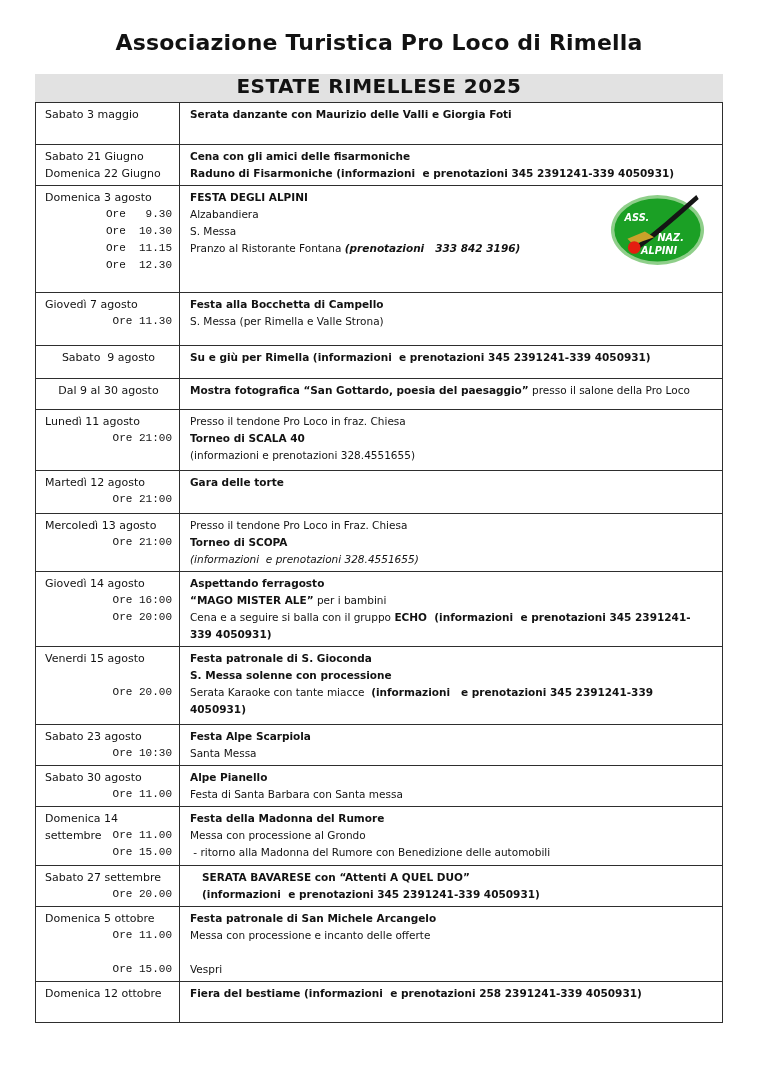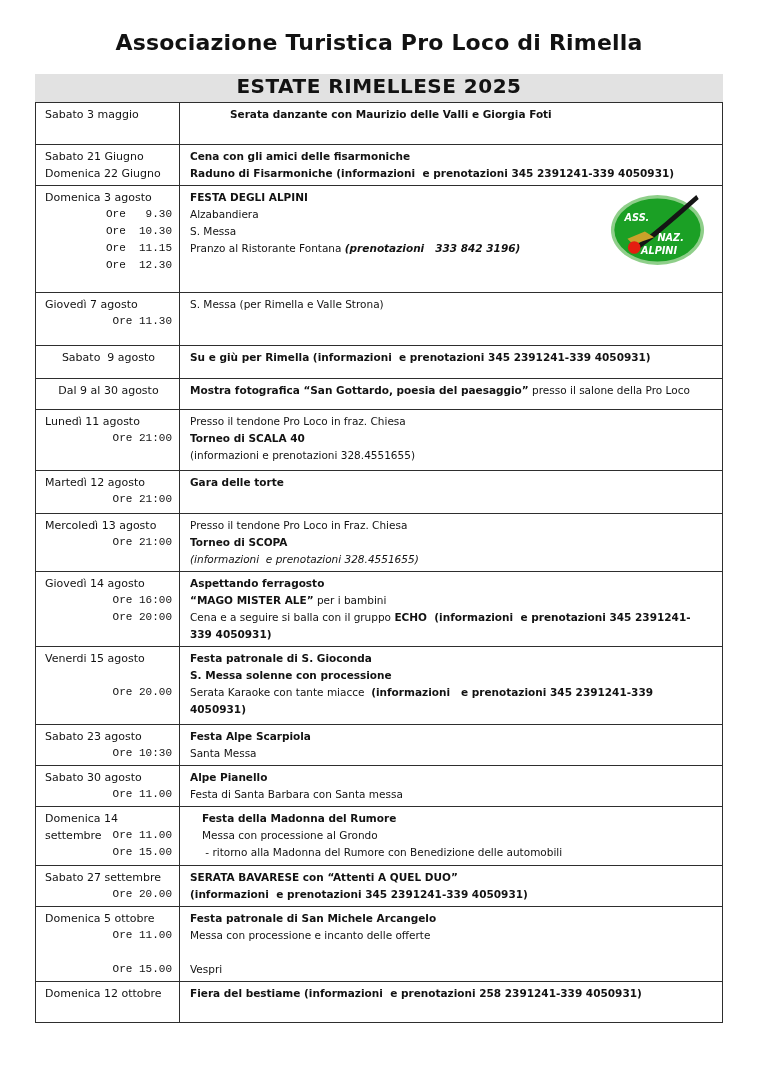--- a/index.html
+++ b/index.html
@@ -46,21 +46,21 @@
 </style>
 </head>
 <body>
 
 <div class="page">
   <h1 class="doc-title">Associazione Turistica Pro Loco di Rimella</h1>
   <div class="banner">
     <span>ESTATE RIMELLESE 2025</span>
   </div>
   <div class="etable" id="events-table">
-      <div class="trow" style="min-height: 41px; gap: 40px;">
+      <div class="trow" style="min-height: 41px;">
         <div class="cell date-cell">
           <div class="dline"><span class="dl-left">Sabato 3 maggio</span></div>
         </div>
         <div class="cell event-cell">
           <div class="cline"><span class="b ">Serata danzante con Maurizio delle Valli e Giorgia Foti</span></div>
         </div>
       </div>
       <div class="trow" style="min-height: 38px;">
         <div class="cell date-cell">
           <div class="dline"><span class="dl-left">Sabato 21 Giugno</span></div>
@@ -95,20 +95,21 @@
               <text x="33" y="63">ALPINI</text>
             </svg></div>
         </div>
       </div>
       <div class="trow" style="min-height: 52px;">
         <div class="cell date-cell">
           <div class="dline"><span class="dl-left">Giovedì 7 agosto</span></div>
           <div class="dline"><span class="dl-right">Ore 11.30</span></div>
         </div>
         <div class="cell event-cell">
+          <div class="cline"><span class="b ">Festa alla Bocchetta di Campello</span></div>
           <div class="cline"><span>S. Messa (per Rimella e Valle Strona)</span></div>
         </div>
       </div>
       <div class="trow" style="min-height: 32px;">
         <div class="cell date-cell">
           <div class="dline center">Sabato  9 agosto</div>
         </div>
         <div class="cell event-cell">
           <div class="cline"><span class="b ">Su e giù per Rimella (informazioni  e prenotazioni 345 2391241-339 4050931)</span></div>
         </div>
@@ -191,33 +192,33 @@
       <div class="trow" style="min-height: 34px;">
         <div class="cell date-cell">
           <div class="dline"><span class="dl-left">Sabato 30 agosto</span></div>
           <div class="dline"><span class="dl-right">Ore 11.00</span></div>
         </div>
         <div class="cell event-cell">
           <div class="cline"><span class="b ">Alpe Pianello</span></div>
           <div class="cline"><span>Festa di Santa Barbara con Santa messa</span></div>
         </div>
       </div>
-      <div class="trow" style="min-height: 58px; gap: 12px;">
+      <div class="trow" style="min-height: 58px;">
         <div class="cell date-cell">
           <div class="dline"><span class="dl-left">Domenica 14</span></div>
           <div class="dline"><span class="dl-left">settembre</span><span class="dl-right">Ore 11.00</span></div>
           <div class="dline"><span class="dl-right">Ore 15.00</span></div>
         </div>
         <div class="cell event-cell">
           <div class="cline"><span class="b ">Festa della Madonna del Rumore</span></div>
           <div class="cline"><span>Messa con processione al Grondo</span></div>
           <div class="cline"><span> - ritorno alla Madonna del Rumore con Benedizione delle automobili</span></div>
         </div>
       </div>
-      <div class="trow" style="min-height: 32px;">
+      <div class="trow" style="min-height: 32px; gap: 12px;">
         <div class="cell date-cell">
           <div class="dline"><span class="dl-left">Sabato 27 settembre</span></div>
           <div class="dline"><span class="dl-right">Ore 20.00</span></div>
         </div>
         <div class="cell event-cell">
           <div class="cline"><span class="b ">SERATA BAVARESE con “Attenti A QUEL DUO”</span></div>
           <div class="cline"><span class="b ">(informazioni  e prenotazioni 345 2391241-339 4050931)</span></div>
         </div>
       </div>
       <div class="trow" style="min-height: 73px;">

